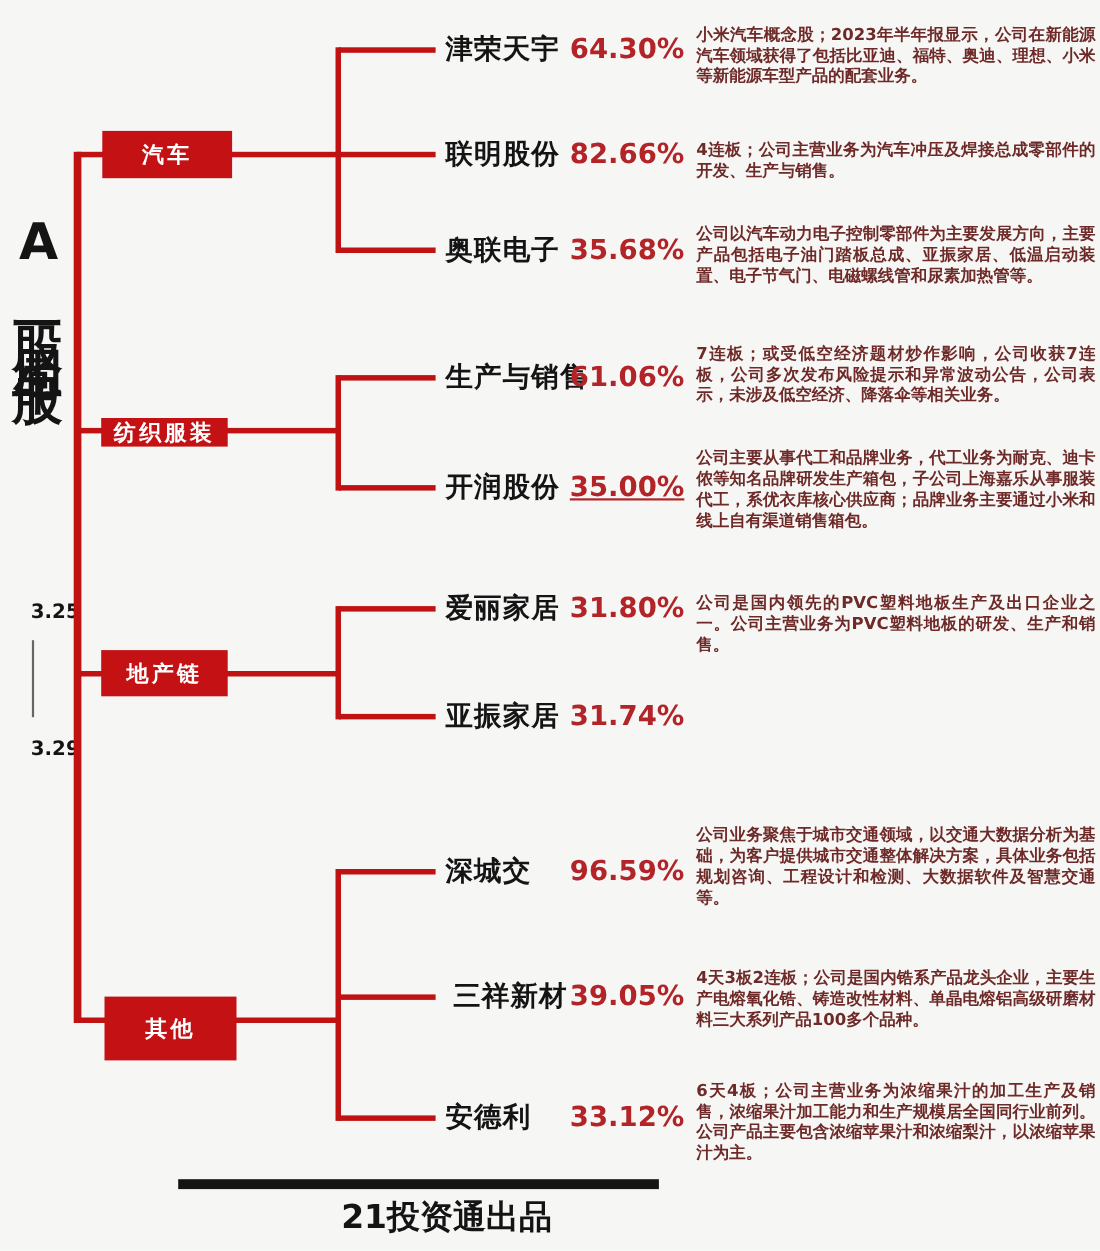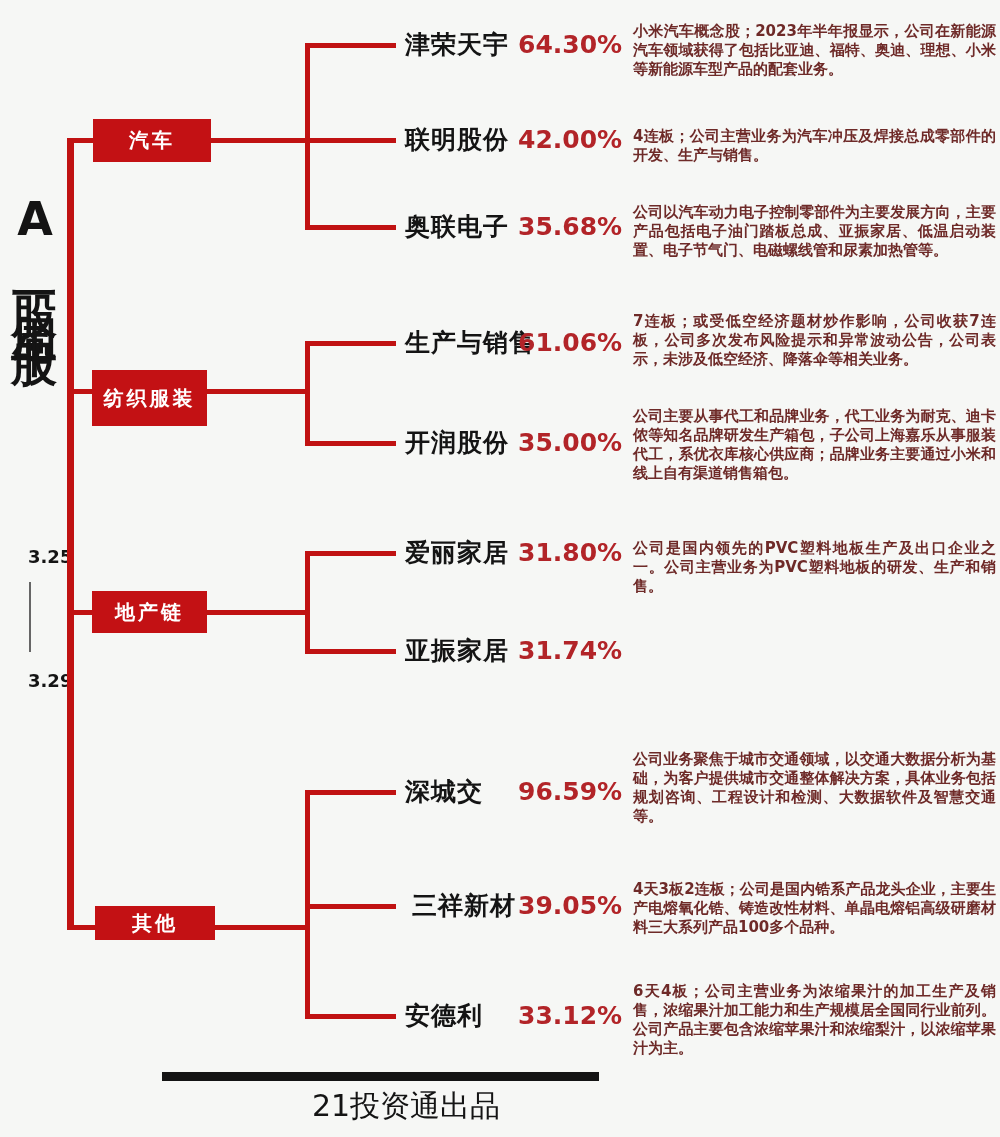--- a/index.html
+++ b/index.html
@@ -24,48 +24,48 @@
   }
   .vtitle{
     position:absolute;left:4px;top:192px;
     writing-mode:vertical-rl;text-orientation:upright;
     font-weight:bold;font-size:46px;letter-spacing:12px;
     color:var(--ink,#141414);
   }
   .vdate{position:absolute;font-size:18px;font-weight:600;color:var(--ink,#141414);margin-left:16px;}
   .datebar{position:absolute;width:2px;background:#666;}
   .footbar{position:absolute;background:var(--ink,#141414);}
-  .footcredit{position:absolute;font-size:30px;font-weight:normal;color:var(--ink,#141414);text-align:center;}
+  .footcredit{position:absolute;font-size:30px;font-weight:bold;color:var(--ink,#141414);text-align:center;}
 </style>
 </head>
 <body>
 
 <div class="canvas">
 
   <div class="vtitle">A股一周牛股</div>
   <div class="vdate" style="left:12px;top:546px;">3.25</div>
   <div class="datebar" style="left:29px;top:582px;height:70px;"></div>
   <div class="vdate" style="left:12px;top:670px;">3.29</div>
 
   <div class="line" style="left:67px;top:138px;width:7px;height:792px;"></div>
   <div class="line" style="left:70px;top:138px;width:26px;height:5px;"></div>
   <div class="line" style="left:70px;top:389px;width:26px;height:5px;"></div>
   <div class="line" style="left:70px;top:610px;width:26px;height:5px;"></div>
   <div class="line" style="left:70px;top:925px;width:28px;height:5px;"></div>
 
   <div class="catbox" style="left:93px;top:119px;width:118px;height:43px;">
     <span>汽车</span>
   </div>
-  <div class="catbox" style="left:92px;top:370px;width:115px;height:56px;">
+  <div class="catbox" style="left:92px;top:380px;width:115px;height:26px;">
     <span>纺织服装</span>
   </div>
   <div class="catbox" style="left:92px;top:591px;width:115px;height:42px;">
     <span>地产链</span>
   </div>
-  <div class="catbox" style="left:95px;top:906px;width:120px;height:34px;">
+  <div class="catbox" style="left:95px;top:906px;width:120px;height:58px;">
     <span>其他</span>
   </div>
 
   <div class="line" style="left:210px;top:138px;width:100px;height:5px;"></div>
   <div class="line" style="left:206px;top:389px;width:102px;height:5px;"></div>
   <div class="line" style="left:206px;top:610px;width:102px;height:5px;"></div>
   <div class="line" style="left:214px;top:925px;width:94px;height:5px;"></div>
 
   <div class="line" style="left:305px;top:43px;width:5px;height:187px;"></div>
   <div class="line" style="left:305px;top:341px;width:5px;height:105px;"></div>
@@ -88,24 +88,24 @@
   <div class="sname" style="left:405px;top:212px;">奥联电子</div>
   <div class="sname" style="left:405px;top:328px;">生产与销售</div>
   <div class="sname" style="left:405px;top:428px;">开润股份</div>
   <div class="sname" style="left:405px;top:538px;">爱丽家居</div>
   <div class="sname" style="left:405px;top:636px;">亚振家居</div>
   <div class="sname" style="left:405px;top:777px;">深城交</div>
   <div class="sname" style="left:412px;top:891px;">三祥新材</div>
   <div class="sname" style="left:405px;top:1001px;">安德利</div>
 
   <div class="spct" style="left:518px;top:30px;">64.30%</div>
-  <div class="spct" style="left:518px;top:125px;">42.00%</div>
+  <div class="spct" style="left:518px;top:125px;">82.66%</div>
   <div class="spct" style="left:518px;top:212px;">35.68%</div>
   <div class="spct" style="left:518px;top:328px;">61.06%</div>
-  <div class="spct" style="left:518px;top:428px;">35.00%</div>
+  <div class="spct" style="left:518px;top:428px;text-decoration:underline;">35.00%</div>
   <div class="spct" style="left:518px;top:538px;">31.80%</div>
   <div class="spct" style="left:518px;top:636px;">31.74%</div>
   <div class="spct" style="left:518px;top:777px;">96.59%</div>
   <div class="spct" style="left:518px;top:891px;">39.05%</div>
   <div class="spct" style="left:518px;top:1001px;">33.12%</div>
 
   <div class="sdesc" style="top:22px;">小米汽车概念股；2023年半年报显示，公司在新能源汽车领域获得了包括比亚迪、福特、奥迪、理想、小米等新能源车型产品的配套业务。</div>
   <div class="sdesc" style="top:127px;">4连板；公司主营业务为汽车冲压及焊接总成零部件的开发、生产与销售。</div>
   <div class="sdesc" style="top:203px;">公司以汽车动力电子控制零部件为主要发展方向，主要产品包括电子油门踏板总成、亚振家居、低温启动装置、电子节气门、电磁螺线管和尿素加热管等。</div>
   <div class="sdesc" style="top:312px;">7连板；或受低空经济题材炒作影响，公司收获7连板，公司多次发布风险提示和异常波动公告，公司表示，未涉及低空经济、降落伞等相关业务。</div>

